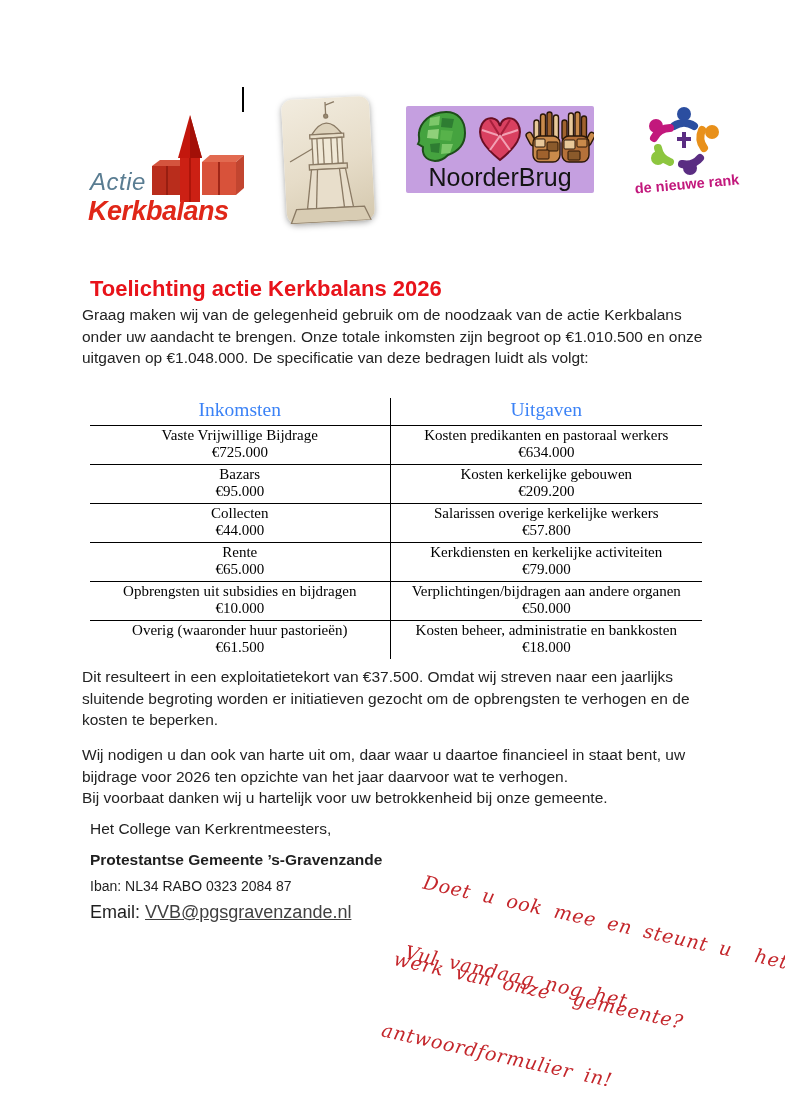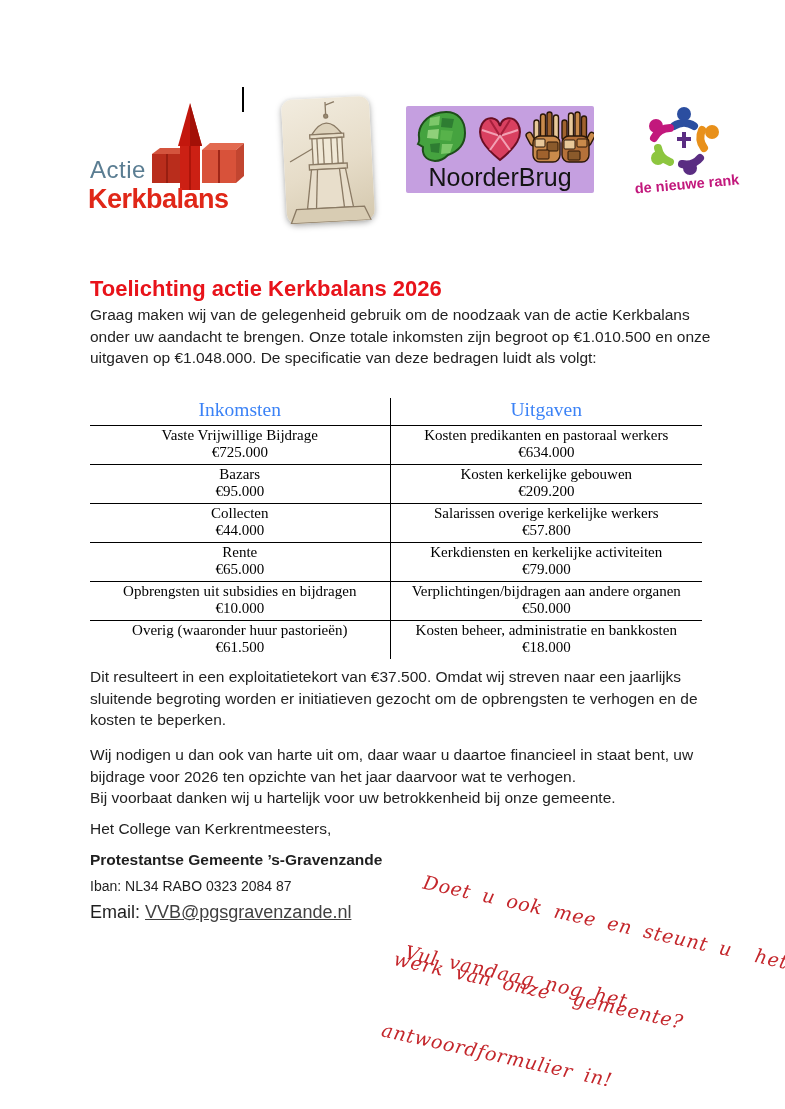--- a/index.html
+++ b/index.html
@@ -9,21 +9,21 @@
     font-family: "Liberation Sans", sans-serif;
     color: #1f1f1f;
     position: relative;
     overflow: hidden;
   }
   .abs { position: absolute; }
 
   
   .text-cursor { left: 242px; top: 87px; width: 2px; height: 25px; background: #000; }
 
-  .logo-kb { left: 88px; top: 100px; width: 156px; height: 118px; }
+  .logo-kb { left: 88px; top: 112px; width: 156px; height: 118px; font-style: italic; }
   .logo-kb svg { position: absolute; left: 56px; top: 2px; }
   .kb-actie { position: absolute; left: 2px; top: 56px; font-size: 24px; color: #5a7d92; letter-spacing: 0.5px; }
   .kb-name  { position: absolute; left: 0px; top: 84px; font-size: 27px; font-weight: bold; color: #e02718; letter-spacing: -0.5px; }
 
   .tower-photo {
     left: 284px; top: 98px; width: 88px; height: 124px;
     transform: rotate(-3deg);
     border-radius: 10px;
     background: linear-gradient(160deg, #f2ecdf 0%, #e6dcc8 55%, #d4c8ae 100%);
     box-shadow: 0 2px 6px rgba(0,0,0,0.35), 0 0 0 2px #fdfdfc;
@@ -37,21 +37,21 @@
     position: absolute; left: 0px; top: 72px; width: 118px;
     text-align: center; transform: rotate(-5deg);
     font-size: 14.5px; font-weight: bold; color: #c2187c; letter-spacing: 0px;
   }
 
   
   .doc-heading {
     left: 90px; top: 276px; font-size: 22px; font-weight: bold; color: #e8131a;
     letter-spacing: 0px;
   }
-  .para { left: 90px; width: 624px; font-size: 15.5px; line-height: 21.5px; color: #232323; }
+  .para { left: 82px; width: 624px; font-size: 15.5px; line-height: 21.5px; color: #232323; }
   .p-intro { top: 304px; }
   .p-result { top: 666px; }
   .p-invite { top: 744px; width: 648px; }
 
   
   .budget-table-wrap { left: 90px; top: 398px; width: 612px; }
   table.budget { border-collapse: collapse; width: 612px; font-family: "Liberation Serif", serif; table-layout: fixed; }
   table.budget col.c1 { width: 300px; }
   table.budget col.c2 { width: 312px; }
   table.budget th {

